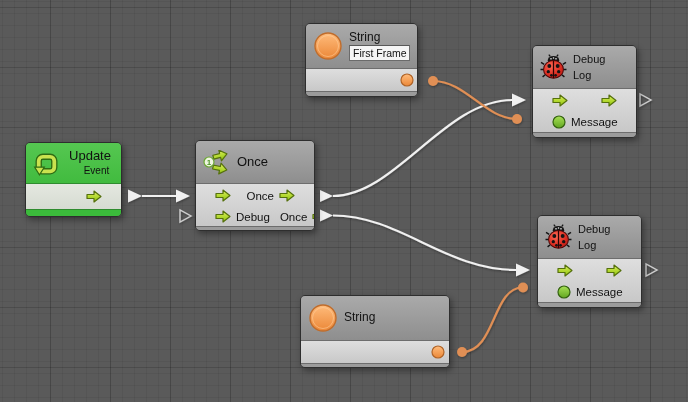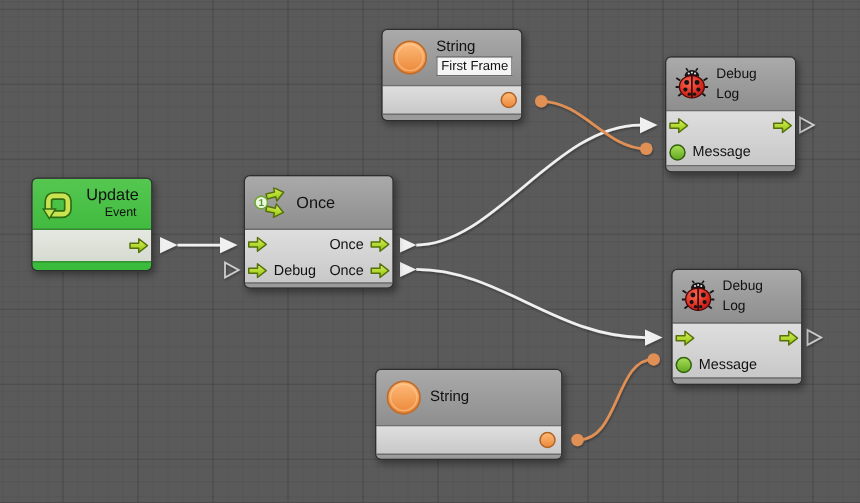--- a/index.html
+++ b/index.html
@@ -24,21 +24,21 @@
   }
   .hdr{
     display:flex;align-items:center;gap:6px;padding:0 7px;flex:0 0 auto;
     background:linear-gradient(#aaaaaa,#8e8e8e);border-bottom:1px solid #6d6d6d;
   }
   .node.green .hdr{background:linear-gradient(#55c751,#41bb3f);border-bottom:1px solid #2f8c2f;}
   .bdy{background:linear-gradient(#dedede,#c8c8c8);flex:0 0 auto;}
   .node.green .bdy{background:linear-gradient(#e4e8e0,#d6dbd2);}
   .ftr{flex:1 1 auto;background:#9b9b9b;border-top:1px solid #6d6d6d;}
   .node.green .ftr{background:#3bbb3b;border-top:1px solid #2f8c2f;}
-  .row{display:flex;align-items:center;padding:0 2px;gap:5px;height:21px;font-size:11.5px;}
+  .row{display:flex;align-items:center;padding:0 19px;gap:5px;height:21px;font-size:11.5px;}
   .row .sp{flex:1 1 auto;}
   .title{font-size:13px;line-height:1.1;}
   .subtitle{font-size:10px;line-height:1.2;margin-left:13px;}
   .title2{font-size:11px;line-height:1.35;}
   .field{
     background:#f5f5f5;border:1px solid #6b6b6b;border-top-color:#585858;
     font-size:10.5px;height:16px;line-height:14px;padding:0 3px;color:#111;
     white-space:nowrap;overflow:hidden;
   }
   .hcol{display:flex;flex-direction:column;justify-content:center;gap:1px;min-width:0;flex:1;}

